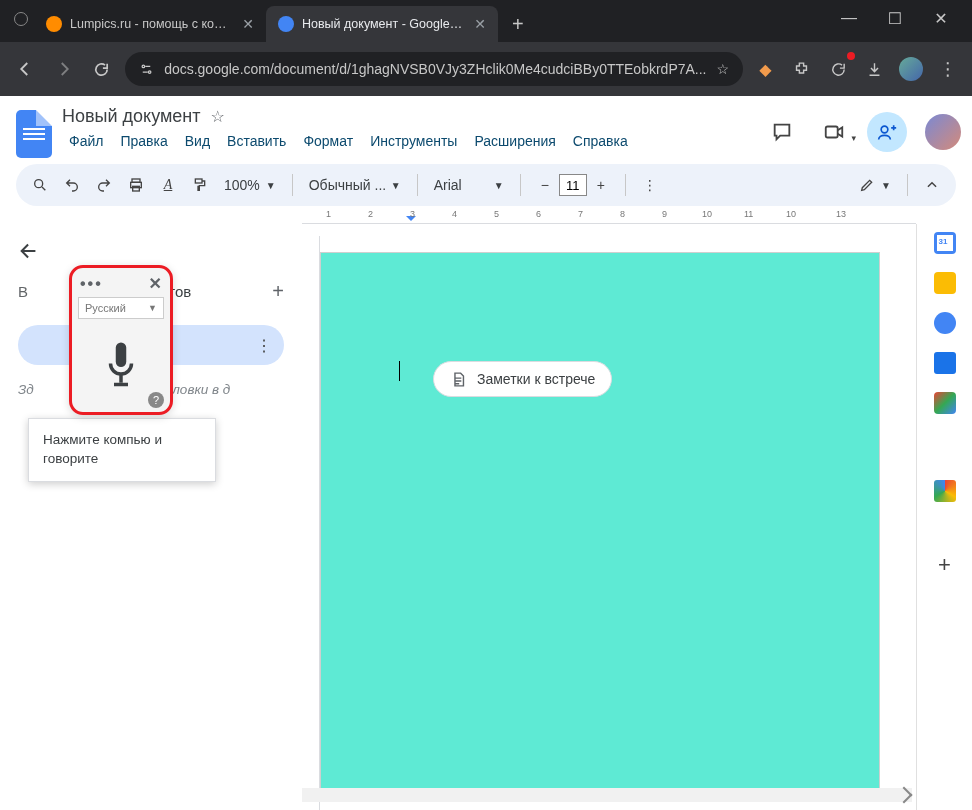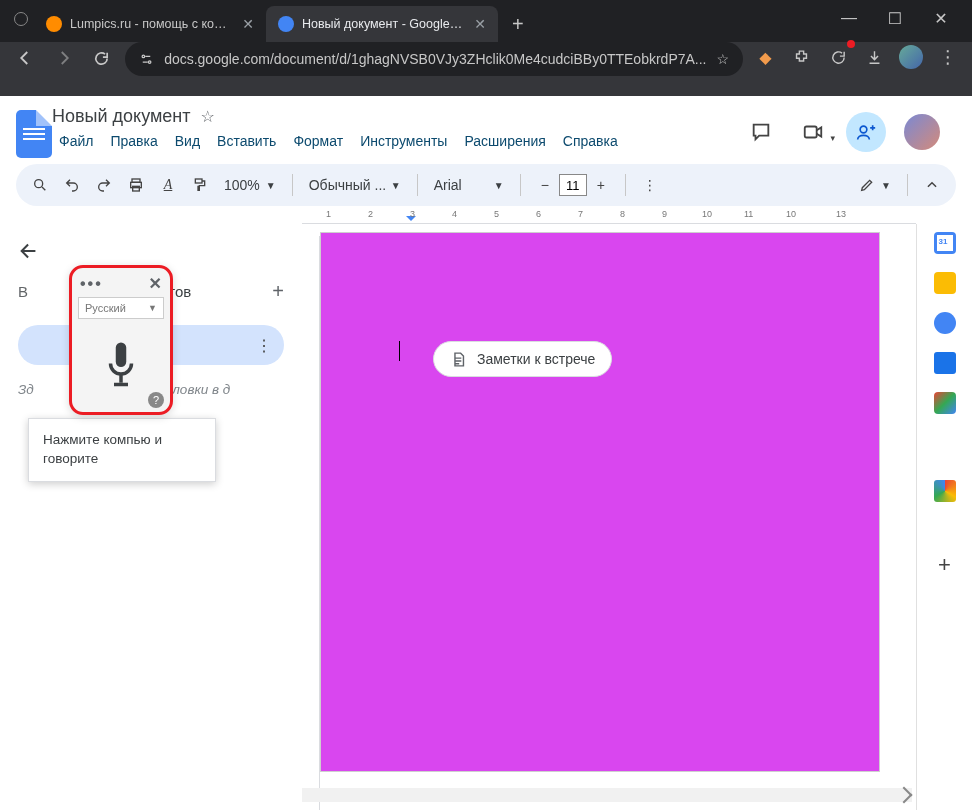--- a/index.html
+++ b/index.html
@@ -11,28 +11,28 @@
 .win-dot{width:14px;height:14px;border:1px solid #888;border-radius:50%;margin:0 6px 16px 6px}
 .tab{height:36px;display:flex;align-items:center;padding:0 12px;gap:8px;color:#c7c7c7;font-size:12.5px;border-radius:8px 8px 0 0;max-width:232px;position:relative}
 .tab.active{background:#35363a;color:#e8eaed}
 .tab .fav{width:16px;height:16px;border-radius:50%;flex:0 0 16px}
 .tab .lbl{white-space:nowrap;overflow:hidden;text-overflow:ellipsis;flex:1}
 .tab .x{color:#9aa0a6;font-size:14px;margin-left:4px}
 .newtab{color:#c7c7c7;font-size:20px;padding:0 14px 6px}
 .win-ctrls{margin-left:auto;display:flex;color:#c7c7c7;padding-bottom:6px}
 .win-ctrls div{width:46px;height:36px;display:flex;align-items:center;justify-content:center}
 
-.addr-row{height:54px;background:#35363a;display:flex;padding:0 10px;gap:8px}
+.addr-row{height:54px;background:#35363a;display:flex;align-items:center;padding:0 10px;gap:8px}
 .nav-ico{width:32px;height:32px;display:flex;align-items:center;justify-content:center;color:#c7c7c7;border-radius:50%}
 .addr-bar{flex:1;height:34px;background:#202124;border-radius:17px;display:flex;align-items:center;padding:0 14px;gap:10px;color:#c7c7c7;font-size:14px}
 .addr-bar .url{flex:1;white-space:nowrap;overflow:hidden}
 .ext-ico{width:30px;height:30px;display:flex;align-items:center;justify-content:center;color:#c7c7c7}
 
 
-.docs-hdr{background:#fff;display:flex;align-items:flex-start;padding:10px 32px 0 16px;}
+.docs-hdr{background:#fff;display:flex;align-items:flex-start;padding:10px 11px 0 16px;gap:10px}
 .docs-logo{width:36px;height:48px;background:#4285f4;border-radius:5px;position:relative;margin-top:4px;flex:0 0 36px}
 .docs-logo::before{content:"";position:absolute;right:0;top:0;border:8px solid;border-color:#a1c2fa #fff #a1c2fa #a1c2fa;border-top-color:#fff;border-right-color:#fff}
 .docs-logo::after{content:"";position:absolute;left:7px;right:7px;top:18px;height:2px;background:#fff;box-shadow:0 5px 0 #fff,0 10px 0 #fff}
 .title-block{flex:1}
 .title-row{display:flex;align-items:center;gap:10px}
 .doc-title{font-size:18px;color:#3c4043}
 .star{color:#5f6368}
 .menu-row{display:flex;gap:3px;margin-top:3px}
 .menu-row span{font-size:14px;color:#0c4a6e;padding:3px 7px;cursor:pointer}
 .hdr-right{display:flex;align-items:center;gap:14px;margin-top:6px}
@@ -56,21 +56,21 @@
 .ruler-tri{position:absolute;top:10px;width:0;height:0;border:5px solid transparent;border-top-color:#4285f4}
 
 .left-pane{width:302px;padding:16px 18px;position:relative}
 .back-arr{font-size:22px;color:#3c4043;margin-bottom:18px}
 .outline-row{display:flex;align-items:center;justify-content:space-between;color:#3c4043;font-size:15px;font-weight:500}
 .outline-row .plus{color:#5f6368;font-size:20px}
 .pill{margin-top:22px;height:40px;background:#d3e3fd;border-radius:20px;display:flex;align-items:center;justify-content:flex-end;padding-right:12px;color:#444}
 .hint-txt{margin-top:16px;color:#80868b;font-style:italic;font-size:13.5px;line-height:1.4}
 
 .page{flex:1;position:relative;display:flex;justify-content:flex-start}
-.paper{margin-top:8px;margin-left:0;width:560px;height:540px;background:#d946ef;border:1px solid #cfcfcf;position:relative}
+.paper{margin-top:28px;margin-left:0;width:560px;height:540px;background:#5eead4;border:1px solid #cfcfcf;position:relative}
 .chips{position:absolute;top:108px;left:112px;display:flex;gap:12px}
 .chip{height:36px;border:1px solid #dadce0;border-radius:18px;display:flex;align-items:center;padding:0 16px;gap:10px;font-size:14px;color:#3c4043;background:#fff}
 .cursor{position:absolute;top:108px;left:78px;width:1px;height:20px;background:#000}
 
 .ruler-v{width:18px;border-right:1px solid #dadce0;margin-top:12px;position:relative}
 
 .side-panel{width:56px;background:#fff;border-left:1px solid #e0e0e0;display:flex;flex-direction:column;align-items:center;gap:18px;padding-top:8px}
 .sp-ico{width:22px;height:22px;border-radius:4px}
 
 

